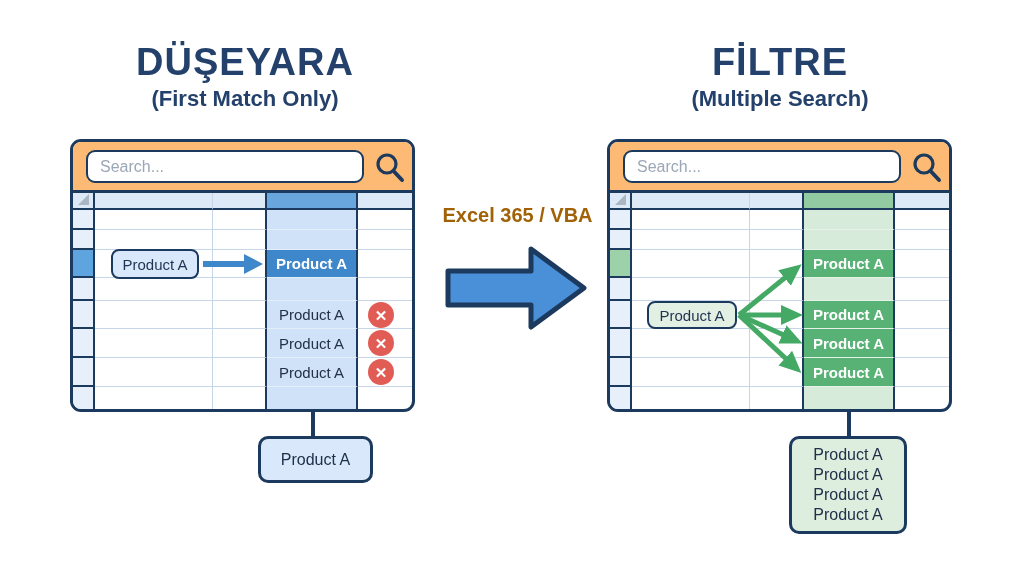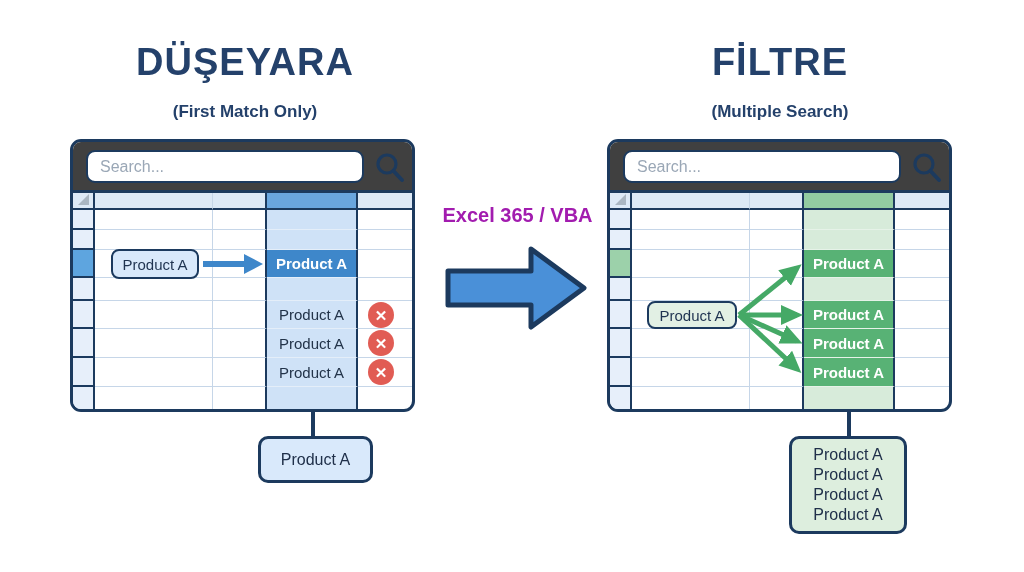--- a/index.html
+++ b/index.html
@@ -3,25 +3,25 @@
 <meta charset="utf-8">
 <style>
   * { margin:0; padding:0; box-sizing:border-box; }
   html,body { background:#ffffff; }
   body { font-family:"Liberation Sans", sans-serif; }
   .canvas { position:relative; width:1024px; height:572px; background:#ffffff; overflow:hidden; }
 
   
   .title-block { position:absolute; text-align:center; color:#24416b; }
   .title-block h1 { font-size:38px; font-weight:800; letter-spacing:1px; line-height:1.1;text-align:center; }
-  .title-block .sub { font-size:17px; font-weight:700; margin-top:18px; }
+  .title-block .sub { font-size:22px; font-weight:700; margin-top:2px; }
 
   
   .sheet { position:absolute; width:345px; height:273px; border:3px solid #1c3a5e; border-radius:11px; background:#ffffff; overflow:hidden; }
-  .search-band { height:51px; background:#404040; border-bottom:3px solid #1c3a5e; position:relative; }
+  .search-band { height:51px; background:#fdba74; border-bottom:3px solid #1c3a5e; position:relative; }
   .search-input { position:absolute; left:13px; top:8px; width:278px; height:33px; background:#ffffff; border:2.5px solid #1c3a5e; border-radius:9px; font-size:16px; color:#3a4a5c; padding:0 12px; outline:none; font-family:"Liberation Sans", sans-serif; }
   .search-input::placeholder { color:#9aa7b6; opacity:1; }
   .mag { position:absolute; left:301px; top:8px; width:32px; height:34px; cursor:pointer; }
 
   .grid { position:relative; }
   .r { display:flex; }
   .hr { height:17px; } .r1 { height:20px; } .r2 { height:20px; } .r3 { height:28px; }
   .r4 { height:23px; } .r5 { height:28px; } .r6 { height:29px; } .r7 { height:29px; } .r8 { height:22px; }
   .c { flex:none; position:relative; }
   .c0 { width:22px; background:#e7effa; border-right:2px solid #1c3a5e; border-bottom:2px solid #1c3a5e; }
@@ -53,21 +53,21 @@
   
   .lookup-box { position:absolute; border:2.5px solid #1c3a5e; border-radius:8px; display:flex; align-items:center; justify-content:center; font-size:15px; color:#1f3350; background:#d9e9fb; z-index:5; }
   .lookup-green { background:#e2f0e4; }
   .xbadge { position:absolute; width:26px; height:26px; border-radius:50%; background:#e15c54; color:#ffffff; font-size:15px; font-weight:700; display:flex; align-items:center; justify-content:center; z-index:5; line-height:1; }
   .connector { position:absolute; width:4px; background:#1c3a5e; z-index:1; }
   .result-box { position:absolute; border:3.5px solid #1c3a5e; border-radius:10px; display:flex; flex-direction:column; align-items:center; justify-content:center; font-size:16px; color:#20304a; z-index:2; }
   .result-blue { background:#d9e9fb; }
   .result-green { background:#ddeede; }
   .result-box div { line-height:20px; }
 
-  .mid-caption { position:absolute; left:430px; top:204px; width:175px; text-align:center; font-size:20px; font-weight:700; color:#a21caf; }
+  .mid-caption { position:absolute; left:430px; top:204px; width:175px; text-align:center; font-size:20px; font-weight:700; color:#a16207; }
   .abs { position:absolute; }
 </style>
 </head>
 <body>
 
 <div class="canvas">
 
   <div class="title-block" style="left:70px; top:42px; width:350px;">
     <h1>DÜŞEYARA</h1>
     <div class="sub">(First Match Only)</div>

